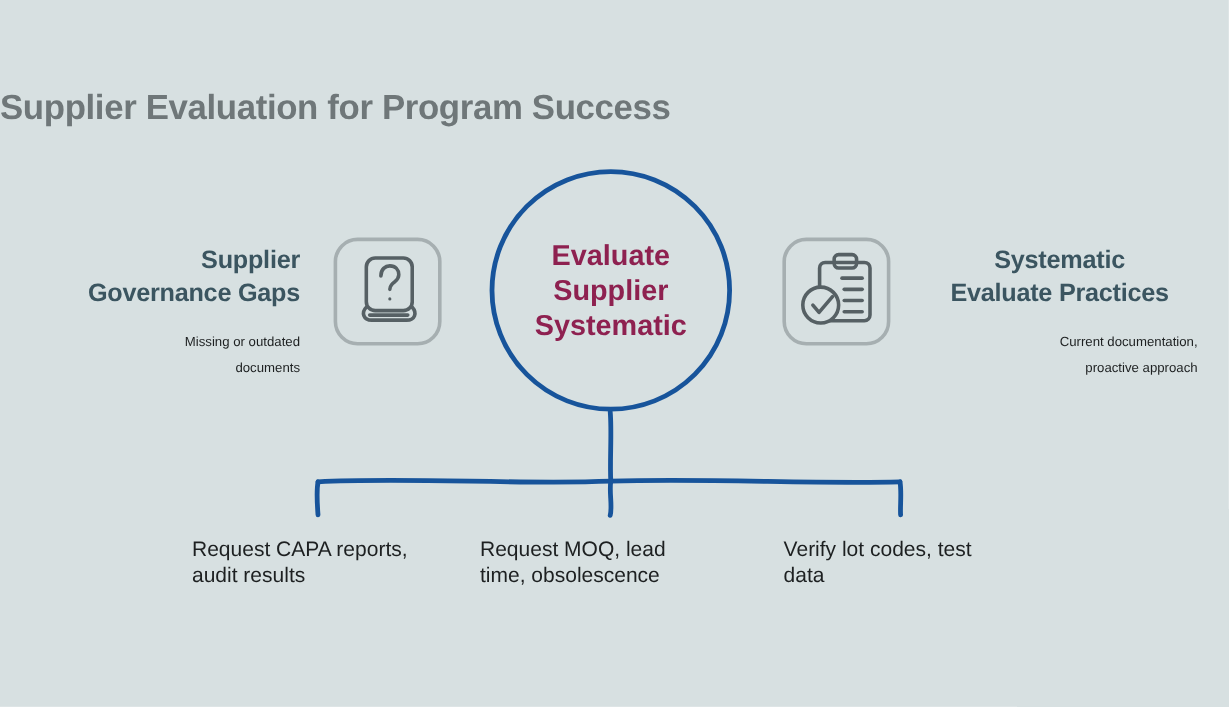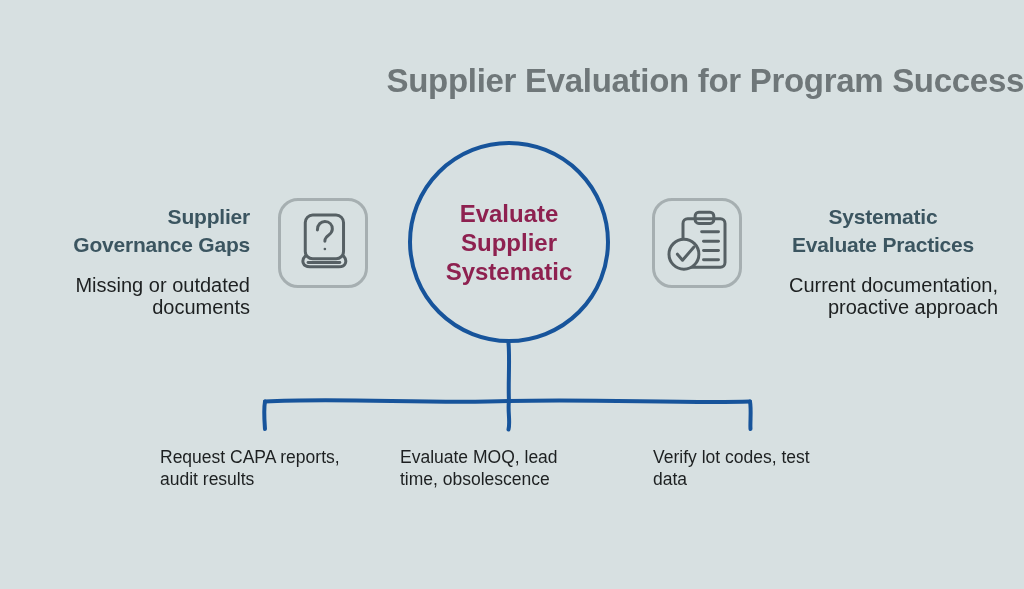--- a/index.html
+++ b/index.html
@@ -9,25 +9,25 @@
   }
   .canvas {
     position: relative;
     width: 1024px;
     height: 589px;
     background: var(--background, #d7e0e1);
     overflow: hidden;
   }
   .page-title {
     position: absolute;
-    top: 62px;
+    top: 74px;
     left: 0;
     width: 1024px;
-    text-align: right;
-    font-size: 33px;
+    text-align: left;
+    font-size: 29px;
     font-weight: 700;
     letter-spacing: -0.3px;
     color: var(--title-gray, #6f7779);
     margin: 0;
   }
   
   .connector-svg {
     position: absolute;
     left: 0; top: 0;
     width: 1024px; height: 589px;
@@ -61,21 +61,21 @@
     position: absolute;
     font-size: 21px;
     font-weight: 700;
     line-height: 28px;
     letter-spacing: -0.2px;
     color: var(--heading-teal, #3b5560);
   }
   .side-heading span, .side-subtitle span { display: block; }
   .side-subtitle {
     position: absolute;
-    font-size: 20px;
+    font-size: 11px;
     line-height: 22px;
     color: var(--body-text, #1d2021);
   }
   .left-heading  { left: 40px;  top: 203px; width: 210px; text-align: right; }
   .left-subtitle { left: 40px;  top: 274px; width: 210px; text-align: right; }
   .right-heading  { left: 768px; top: 203px; width: 230px; text-align: center; }
   .right-subtitle { left: 768px; top: 274px; width: 230px; text-align: right; }
   
   .icon-card {
     position: absolute;
@@ -166,21 +166,21 @@
   <div class="side-subtitle right-subtitle">
     <span>Current documentation,</span>
     <span>proactive approach</span>
   </div>
 
   <div class="branch-label branch-0">
     <span>Request CAPA reports,</span>
     <span>audit results</span>
   </div>
   <div class="branch-label branch-1">
-    <span>Evaluate MOQ, lead</span>
+    <span>Request MOQ, lead</span>
     <span>time, obsolescence</span>
   </div>
   <div class="branch-label branch-2">
     <span>Verify lot codes, test</span>
     <span>data</span>
   </div>
 
 </div>
 
 </body></html>

